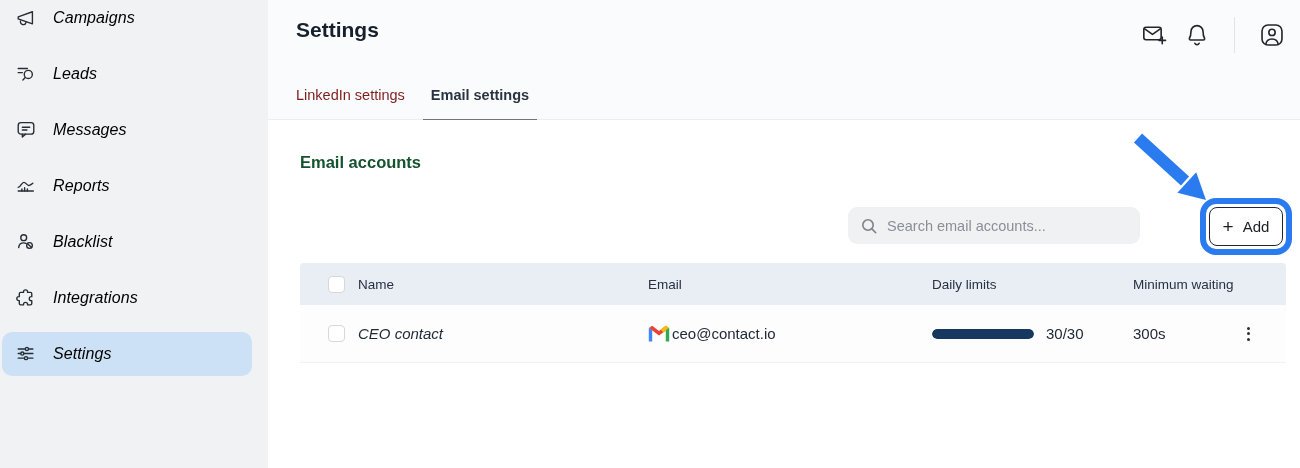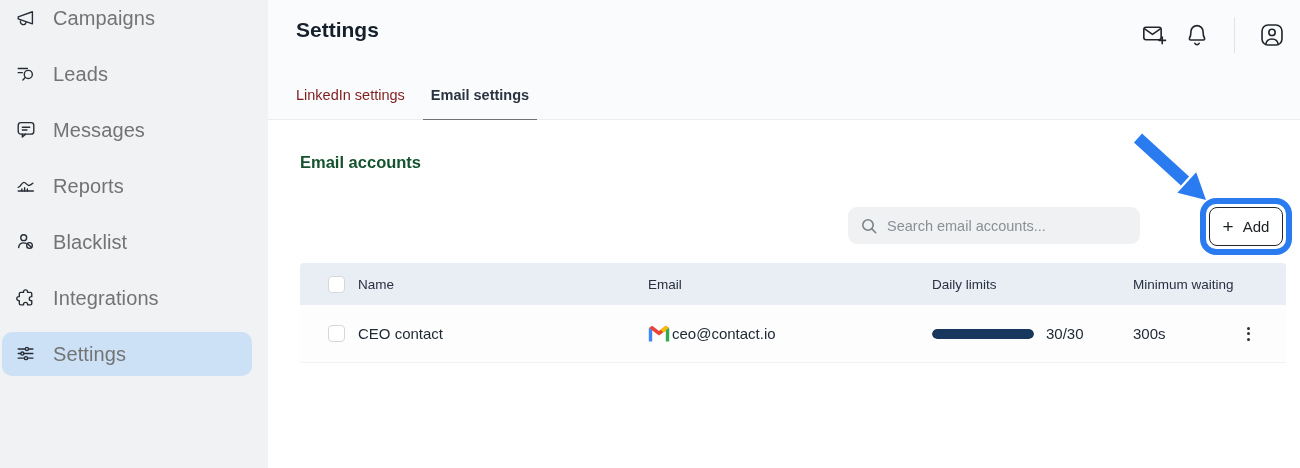--- a/index.html
+++ b/index.html
@@ -7,21 +7,21 @@
   #app { position: relative; width: 1300px; height: 468px; overflow: hidden; background: #ffffff; }
 
   
   .sidebar { position: absolute; left: 0; top: 0; width: 268px; height: 468px; background: #f1f2f4; }
   .nav { position: absolute; left: 0; top: -10px; right: 0; }
   .nav-item { height: 56px; display: flex; align-items: center; cursor: pointer; }
   .nav-pill { display: flex; align-items: center; gap: 15px; width: 100%; height: 44px; margin: 6px 16px 6px 2px; padding-left: 12px; border-radius: 10px; }
   .nav-item.active .nav-pill { background: #cce1f6; }
   .nav-icon { width: 24px; height: 24px; flex: 0 0 24px; display: flex; align-items: center; justify-content: center; }
   .nav-icon svg { stroke: #272d35; stroke-width: 1.5; fill: none; stroke-linecap: round; stroke-linejoin: round; }
-  .nav-label { font-size: 20px; color: #737373; letter-spacing: .1px; }
+  .nav-label { font-size: 16px; color: #000000; letter-spacing: .1px; font-style: italic; }
 
   
   .header { position: absolute; left: 268px; top: 0; width: 1032px; height: 120px; background: #fafbfc; border-bottom: 1px solid #ebedef; }
   .page-title { position: absolute; left: 28px; top: 18px; font-size: 21px; font-weight: 700; color: #16202c; }
   .tabs { position: absolute; left: 28px; top: 74px; height: 46px; display: flex; gap: 18px; }
   .tab { padding: 13px 8px 0 8px; font-size: 14.5px; color: #7f1d1d; height: 46px; cursor: pointer; }
   .tab:first-child { padding-left: 0; padding-right: 0; }
   .tab.active { color: #2a3441; font-weight: 600; border-bottom: 1px solid #737373; }
   .top-icons { position: absolute; right: 14px; top: 17px; display: flex; align-items: center; gap: 15px; }
   .top-icon { width: 28px; height: 28px; display: flex; align-items: center; justify-content: center; cursor: pointer; }
@@ -43,21 +43,21 @@
 
   
   .table { position: absolute; left: 300px; top: 263px; width: 986px; }
   .t-grid { display: grid; grid-template-columns: 58px 290px 284px 201px 153px; align-items: center; }
   .t-head { height: 42px; background: #e9edf4; border-radius: 4px 4px 0 0; }
   .t-head .t-cell { font-size: 13.5px; font-weight: 400; color: #273142; white-space: nowrap; overflow: hidden; }
   .t-row { position: relative; height: 58px; background: #fdfdfe; border-bottom: 1px solid #f1f2f4; }
   .t-cell { overflow: hidden; }
   .cell-check { padding-left: 28px; overflow: visible; }
   .checkbox { width: 17px; height: 17px; border: 1.5px solid #d4d8dd; border-radius: 4px; background: #ffffff; cursor: pointer; }
-  .name-text { font-size: 15px; color: #1f2933; }
+  .name-text { font-size: 15px; color: #1f2933; font-style: italic; }
   .email-cell { display: flex; align-items: center; gap: 2px; }
   .email-text { font-size: 15px; color: #212b36; }
   .daily-cell { display: flex; align-items: center; }
   .progress-track { width: 102px; height: 10px; border-radius: 5px; background: #e5e9ef; overflow: hidden; }
   .progress-fill { height: 100%; border-radius: 5px; background: #17375e; }
   .daily-text { font-size: 15px; color: #212b36; margin-left: 12px; }
   .wait-text { font-size: 15px; color: #212b36; }
   .kebab { position: absolute; right: 32px; top: 50%; transform: translateY(-50%); display: flex; flex-direction: column; gap: 2.5px; padding: 4px; cursor: pointer; }
   .kebab span { width: 3px; height: 3px; border-radius: 50%; background: #2a2f36; }
 </style>

